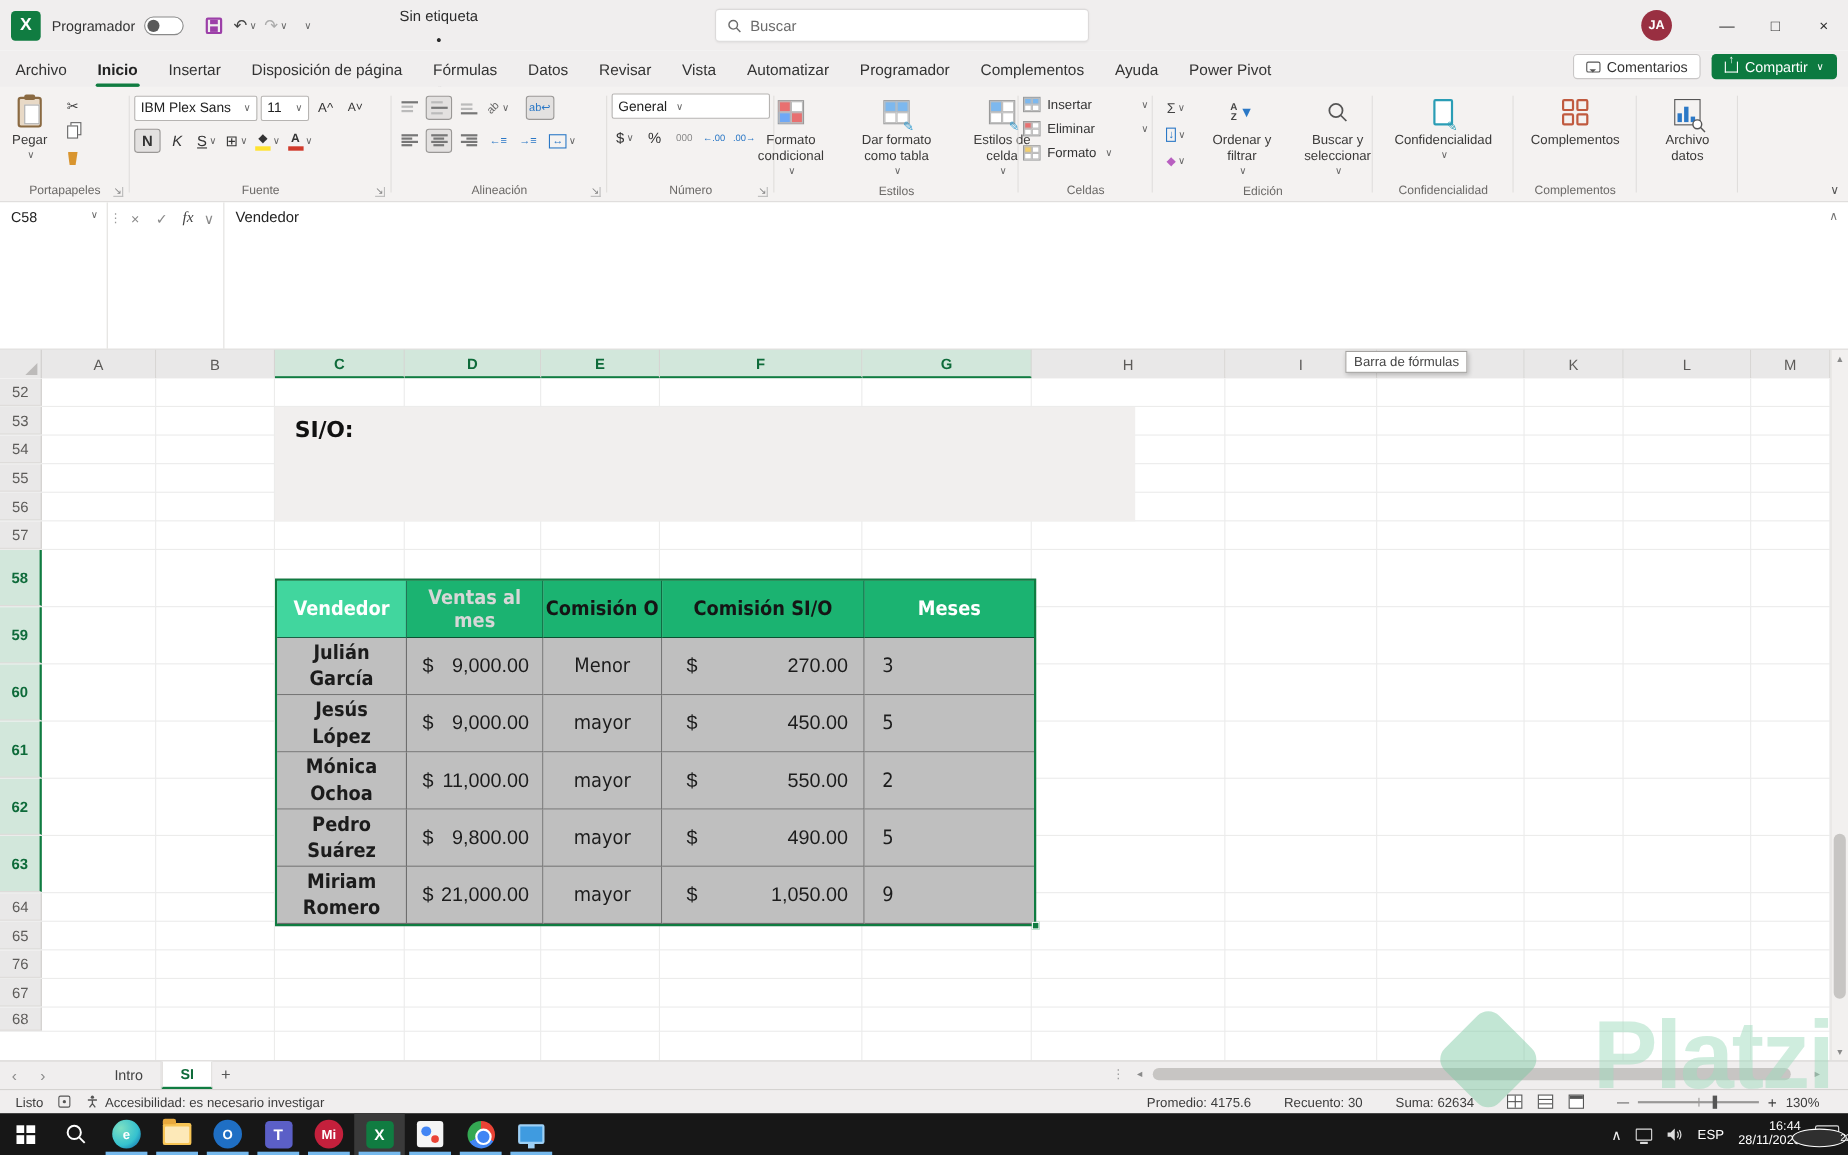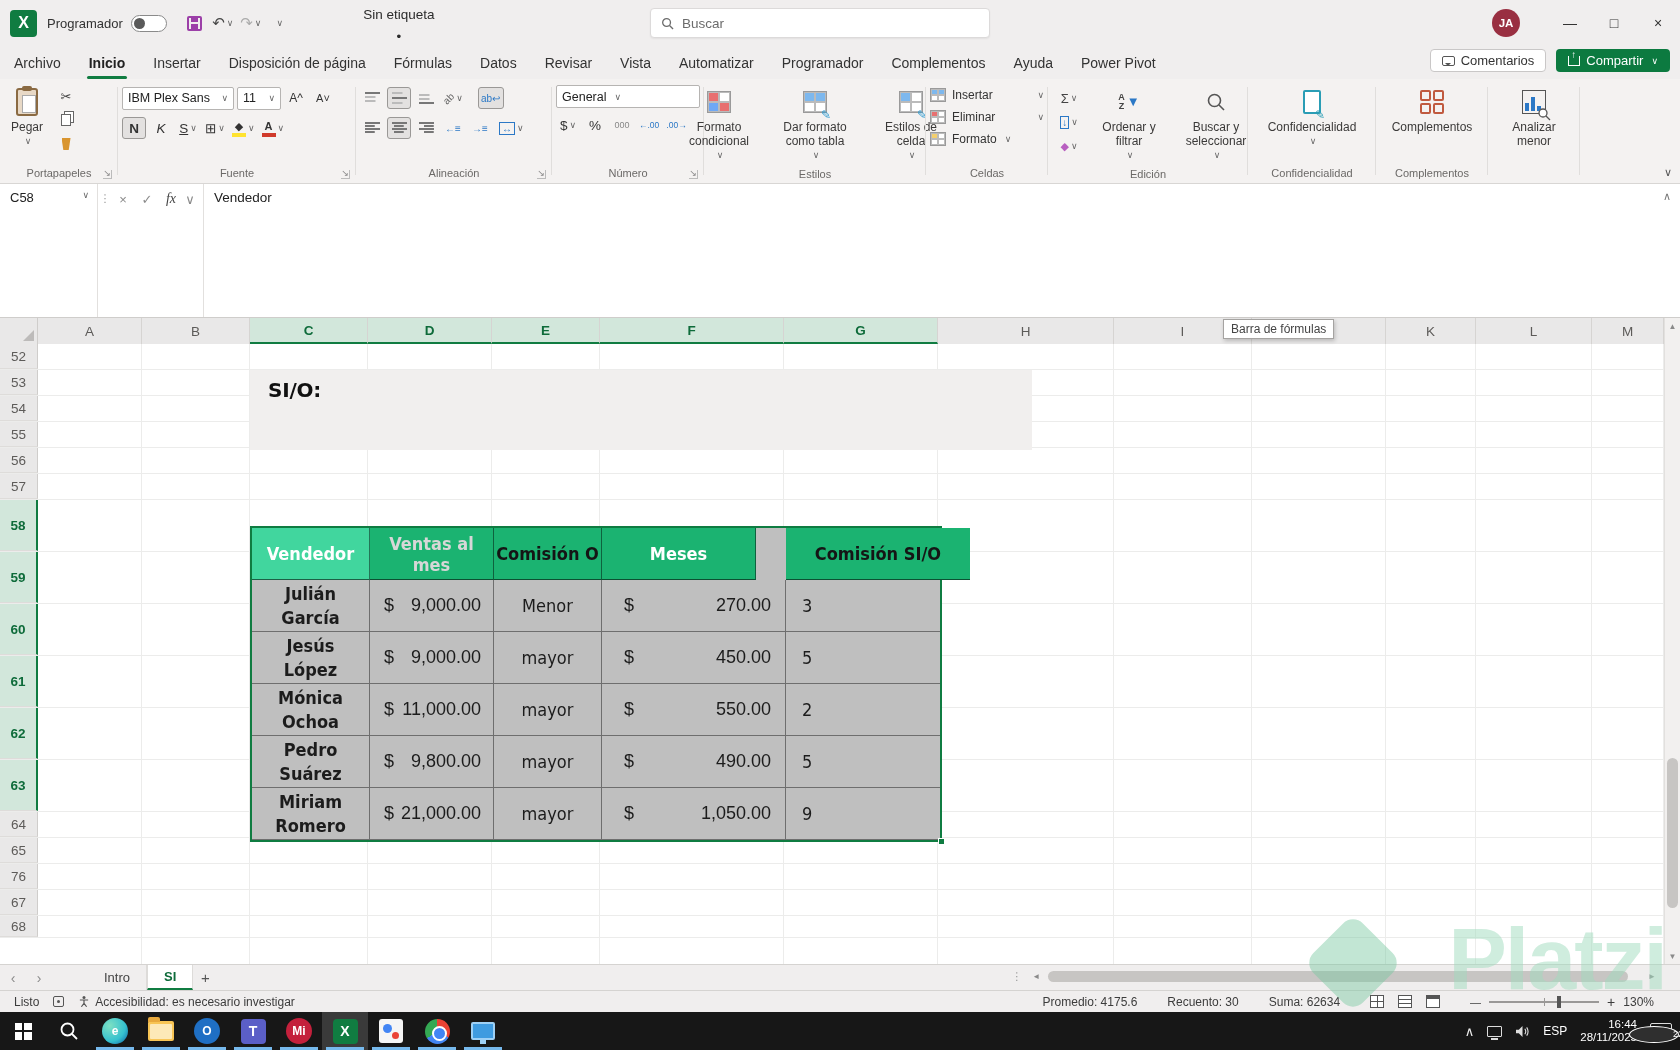--- a/index.html
+++ b/index.html
@@ -89,21 +89,21 @@
   .corner:after{content:"";position:absolute;right:3px;bottom:3px;border-left:11px solid transparent;border-bottom:11px solid #bdbbba;}
   .chead{height:26px;border-right:1px solid #d6d4d2;display:flex;align-items:center;justify-content:center;font-size:13.5px;color:#5d5b59;background:#e9e8e8;}
   .chead.sel{background:#d2e7db;color:#0E6B3A;border-bottom:2px solid #107C41;font-weight:bold;}
   .gbody{position:absolute;left:0;top:26px;width:1664px;height:620px;overflow:hidden;background:#fff;}
   .grow{display:flex;border-bottom:1px solid #ececeb;}
   .rnum{width:38px;border-right:1px solid #cfcdcb;border-bottom:1px solid #dedcda;display:flex;align-items:center;justify-content:center;font-size:13.5px;color:#5d5b59;background:#e9e8e8;flex:none;}
   .rnum.sel{background:#d2e7db;color:#0E6B3A;border-right:2px solid #107C41;font-weight:bold;}
   .vline{position:absolute;top:0;width:1px;height:620px;background:#ececeb;}
 
   
-  .notebox{position:absolute;left:250px;top:26px;width:782px;height:80px;background:#f1efee;padding:8px 0 0 18px;}
+  .notebox{position:absolute;left:250px;top:26px;width:782px;height:104px;background:#f1efee;padding:8px 0 0 18px;}
   .note-title{font-size:20px;font-weight:bold;color:#111;font-family:"DejaVu Sans",sans-serif;letter-spacing:-0.2px;}
   .note-text{width:768px;font-size:17.5px;line-height:23px;color:#111;margin-top:3px;white-space:pre-wrap;font-family:"DejaVu Sans Condensed","DejaVu Sans",sans-serif;}
 
   
   .xtable{position:absolute;left:250px;top:182px;border:2px solid #0F7C41;background:#bfbfbf;}
   .trow{display:grid;grid-template-columns:118px 124px 108px 184px 154px;}
   .hcell{height:52px;background:#1BB371;display:flex;align-items:center;justify-content:center;font-weight:bold;font-size:18px;text-align:center;line-height:21px;border-right:1px solid rgba(0,0,0,.45);border-bottom:1px solid rgba(0,0,0,.55);font-family:"DejaVu Sans Condensed","DejaVu Sans",sans-serif;}
   .hcell:last-child{border-right:none;}
   .hcell.activecell{background:#41D69E;}
   .h-white{color:#fff;}.h-gray{color:#d7d7d7;}.h-dark{color:#151515;}
@@ -592,21 +592,21 @@
             <div style="width:24px;height:24px;border:1.5px solid #555;display:flex;align-items:flex-end;gap:2px;padding:2px">
                 <div style="width:4px;height:8px;background:#2b78c6"></div>
                 <div style="width:4px;height:14px;background:#2b78c6"></div>
                 <div style="width:4px;height:5px;background:#2b78c6"></div>
               </div>
             <svg width="14" height="14" viewBox="0 0 14 14" style="position:absolute;right:-5px;bottom:-3px">
                 <circle cx="6" cy="6" r="4" fill="#fff" stroke="#555" stroke-width="1.3"></circle>
                 <line x1="9" y1="9" x2="13" y2="13" stroke="#555" stroke-width="1.3"></line>
               </svg>
           </div>
-          <span class="two-line" style="width:56px">Analizar menor</span>
+          <span class="two-line" style="width:56px">Archivo datos</span>
         </div>
       </div>
       <div class="glabel"></div>
     </div>
 
     <span class="ribbon-collapse">∨</span>
   </div>
 
   <div class="fbar">
     <div class="namebox">
@@ -707,22 +707,22 @@
         <div class="vline" style="left: 1591px;"></div>
         <div class="vline" style="left: 1663px;"></div>
         <div class="notebox">
           <div class="note-title">SI/O:</div>
         </div>
         <div class="xtable">
           <div class="trow">
             <div class="hcell h-white activecell" style="width: 118px;">Vendedor</div>
             <div class="hcell h-gray" style="width: 124px; padding: 13px 14px;">Ventas al mes</div>
             <div class="hcell h-dark" style="width: 108px;">Comisión O</div>
+            <div class="hcell h-dark" style="width: 184px;">Comisión SI/O</div>
             <div class="hcell h-white" style="width: 154px;">Meses</div>
-            <div class="hcell h-dark" style="width: 184px;">Comisión SI/O</div>
           </div>
           <div class="trow">
             <div class="dcell c-name">Julián García</div>
             <div class="dcell c-money">
               <span>$</span>
               <span>9,000.00</span>
             </div>
             <div class="dcell c-center">Menor</div>
             <div class="dcell c-money2">
               <span>$</span>

